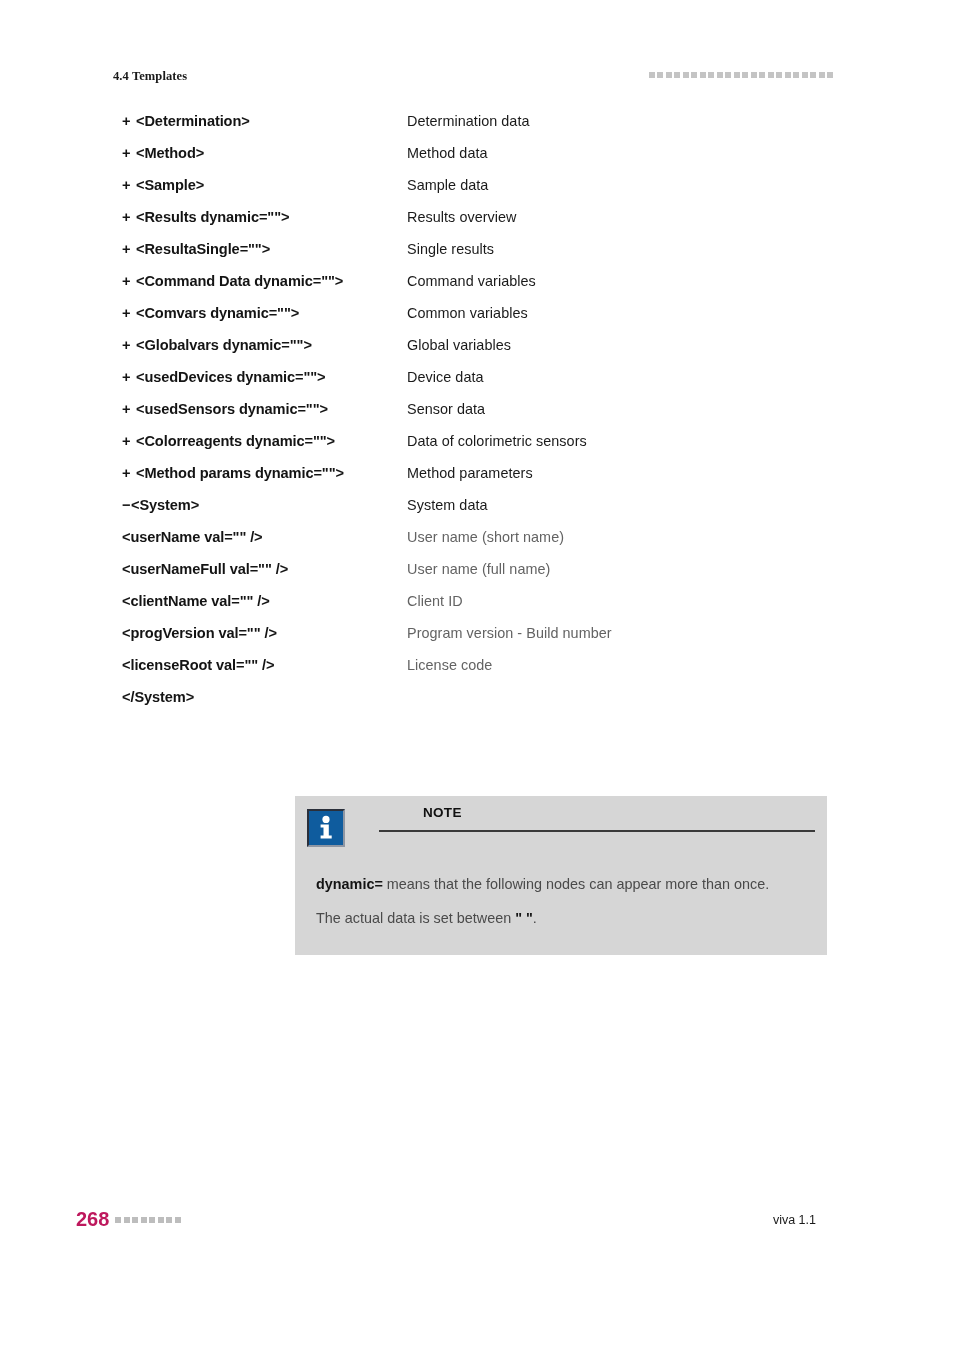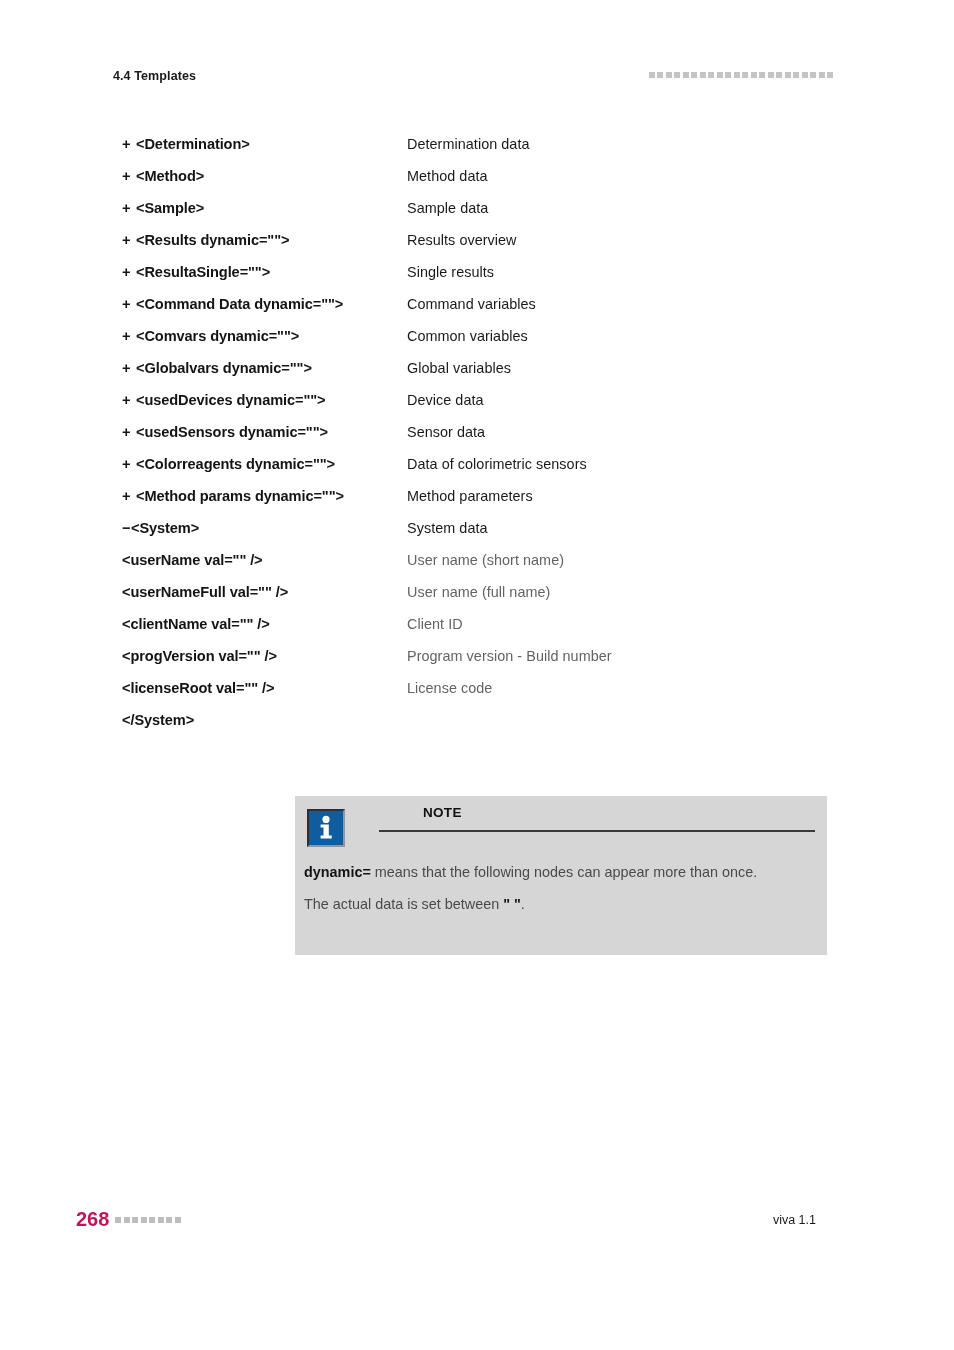--- a/index.html
+++ b/index.html
@@ -27,40 +27,41 @@
   }
   .header-section {
     position: absolute;
     left: 113px;
     top: 69px;
     font-size: 12.5px;
     font-weight: 700;
     letter-spacing: 0.1px;
     color: #1a1a1a;
     white-space: nowrap;
+    font-family: Liberation Serif, serif;
   }
   .header-squares {
     position: absolute;
     right: 121px;
     top: 72px;
     display: flex;
     gap: 2.5px;
   }
   .header-squares i {
     display: block;
     width: 6px;
     height: 6px;
     background: #c4c4c4;
   }
 
   
   .node-list {
     position: absolute;
     left: 0;
-    top: 128px;
+    top: 105px;
     width: 780px;
   }
   .node-row {
     position: relative;
     height: 32px;
     line-height: 32px;
     white-space: nowrap;
   }
   .node-tag {
     position: absolute;
@@ -132,21 +133,21 @@
   }
   .note-body {
     position: absolute;
     left: 9px;
     top: 66px;
     width: 498px;
     font-size: 14.4px;
     line-height: 21.5px;
     color: #4a4a4a;
   }
-  .note-body p { margin: 0; }
+  .note-body p { margin: 12px; }
   .note-body p + p { margin-top: 10px; }
   .note-body b {
     font-weight: 700;
     color: #141414;
   }
   .note-body .q {
     font-weight: 700;
     color: #141414;
   }
 

